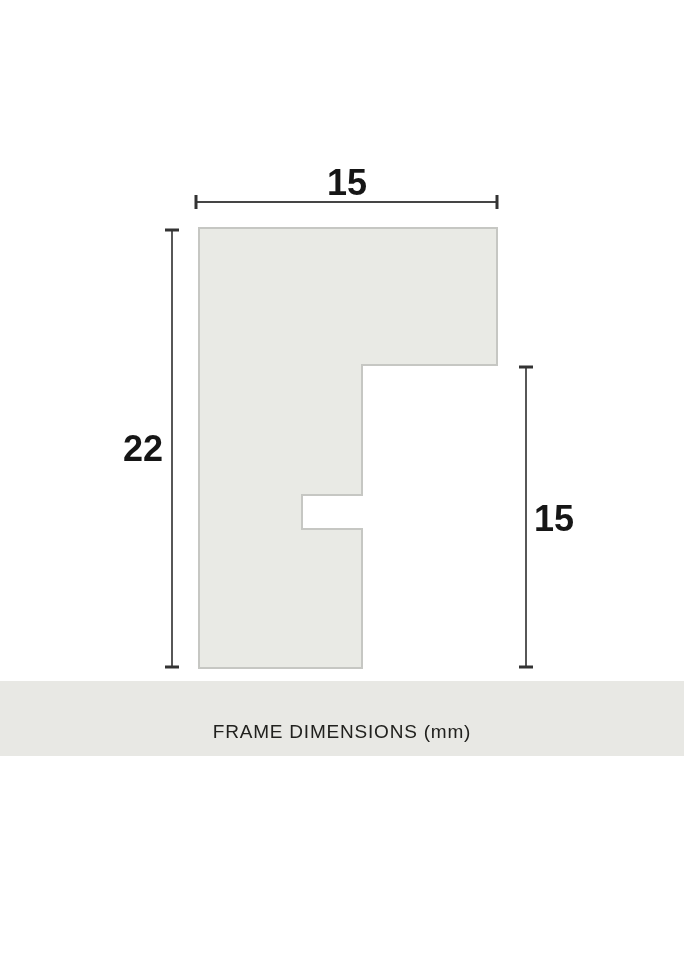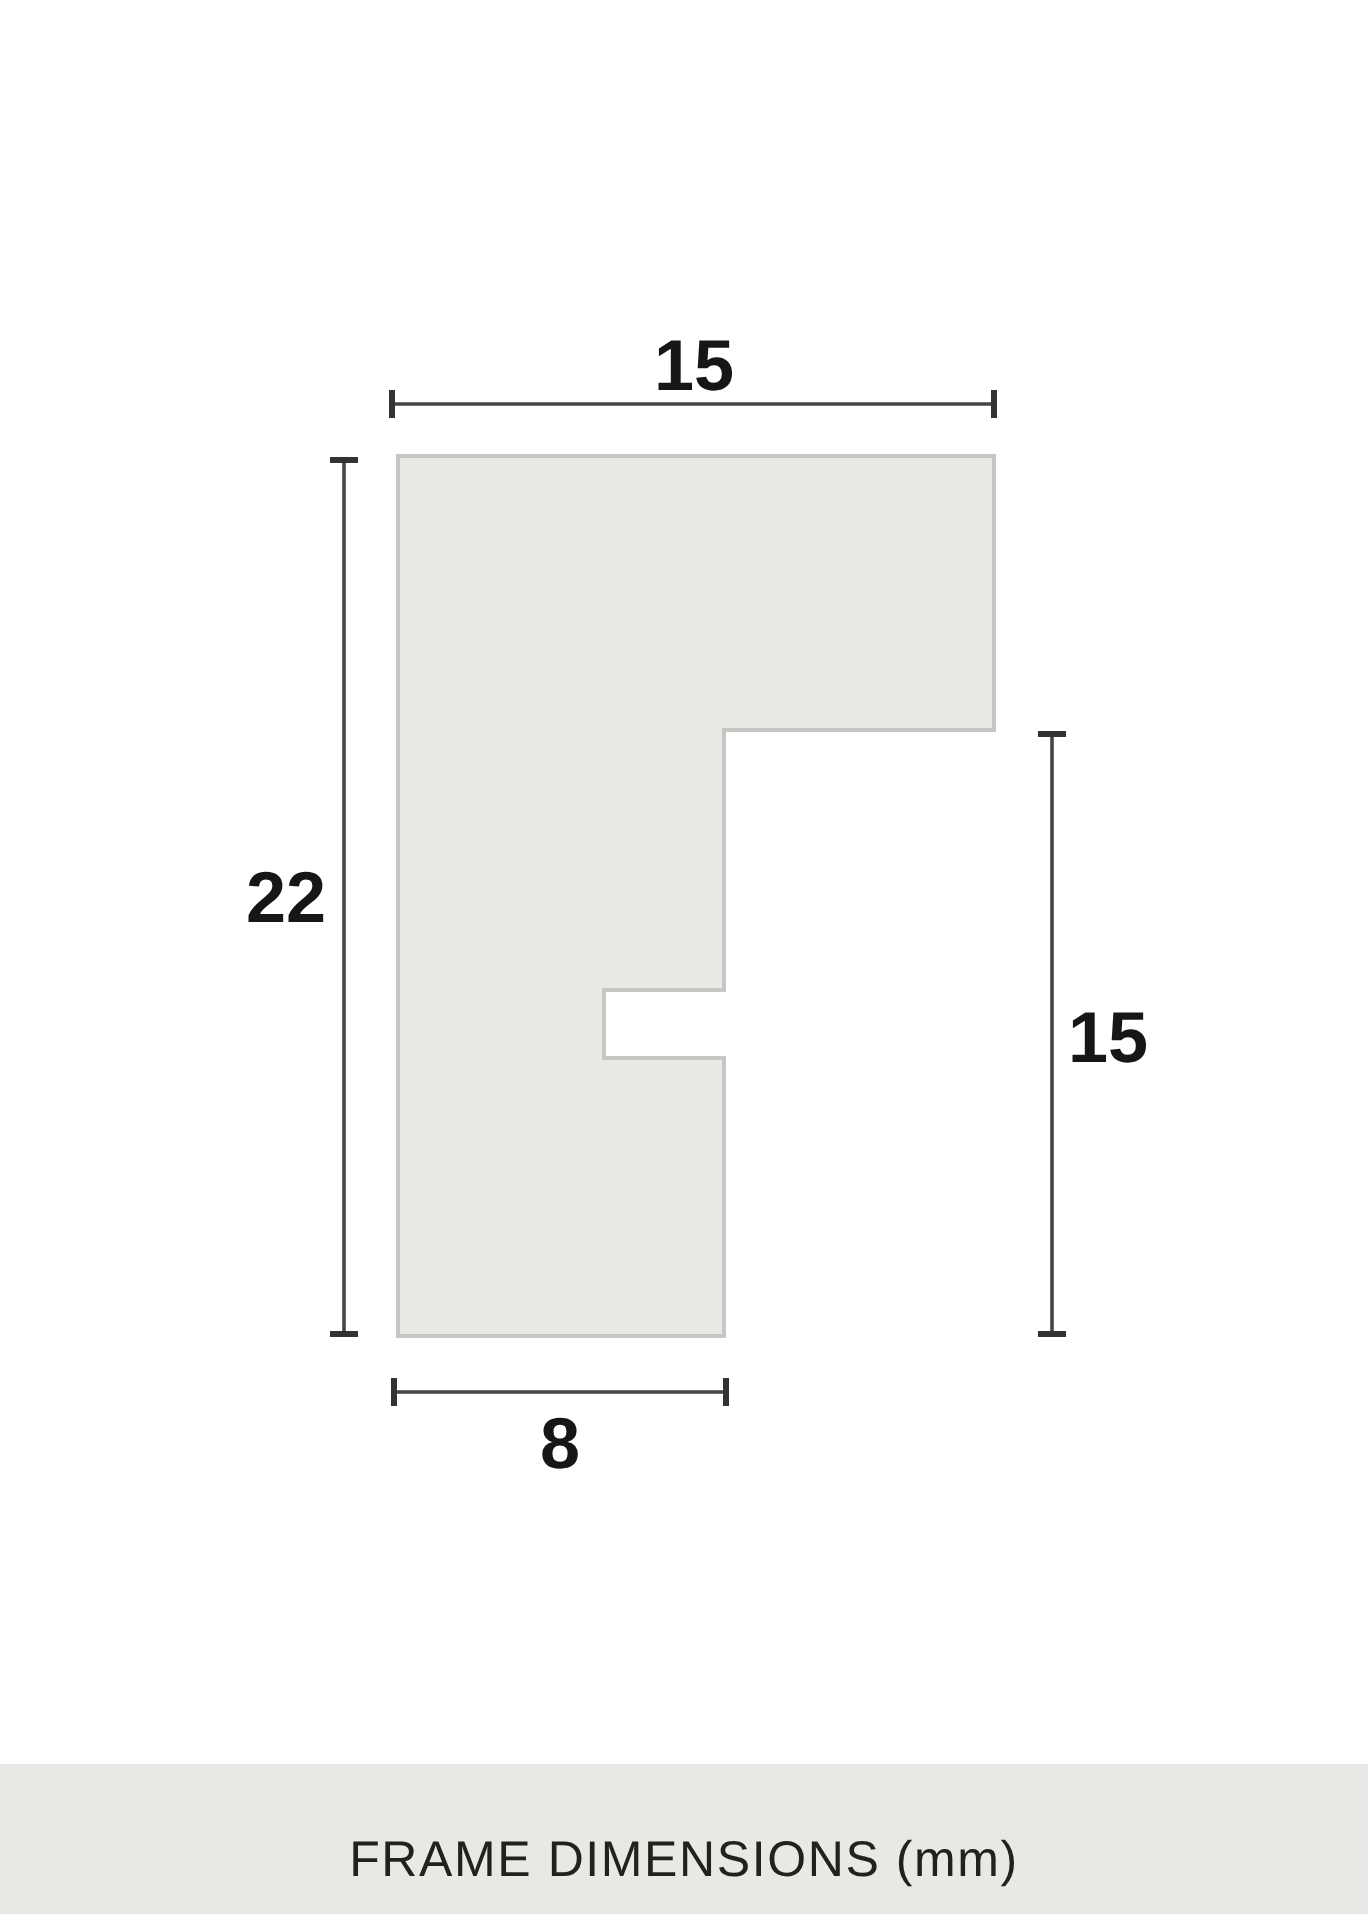--- a/index.html
+++ b/index.html
@@ -2,21 +2,21 @@
 <html><head>
 <meta charset="utf-8">
 <style>
   html, body {
     margin: 0;
     padding: 0;
   }
   .page {
     position: relative;
     width: 684px;
-    height: 957px;
+    height: 756px;
     background: #ffffff;
     overflow: hidden;
     font-family: "Liberation Sans", sans-serif;
   }
   .diagram-svg {
     position: absolute;
     top: 0;
     left: 0;
   }
   .dim-label {
@@ -43,21 +43,21 @@
     width: 684px;
     height: 75px;
     background: #e8e8e4;
     display: flex;
     align-items: flex-end;
     justify-content: center;
     box-sizing: border-box;
     padding-bottom: 13px;
   }
   .footer-title {
-    font-size: 25px;
+    font-size: 19px;
     font-weight: 400;
     letter-spacing: 0.8px;
     color: #21211e;
     line-height: 1.1;
     white-space: nowrap;
   }
 </style>
 </head>
 <body>
 

